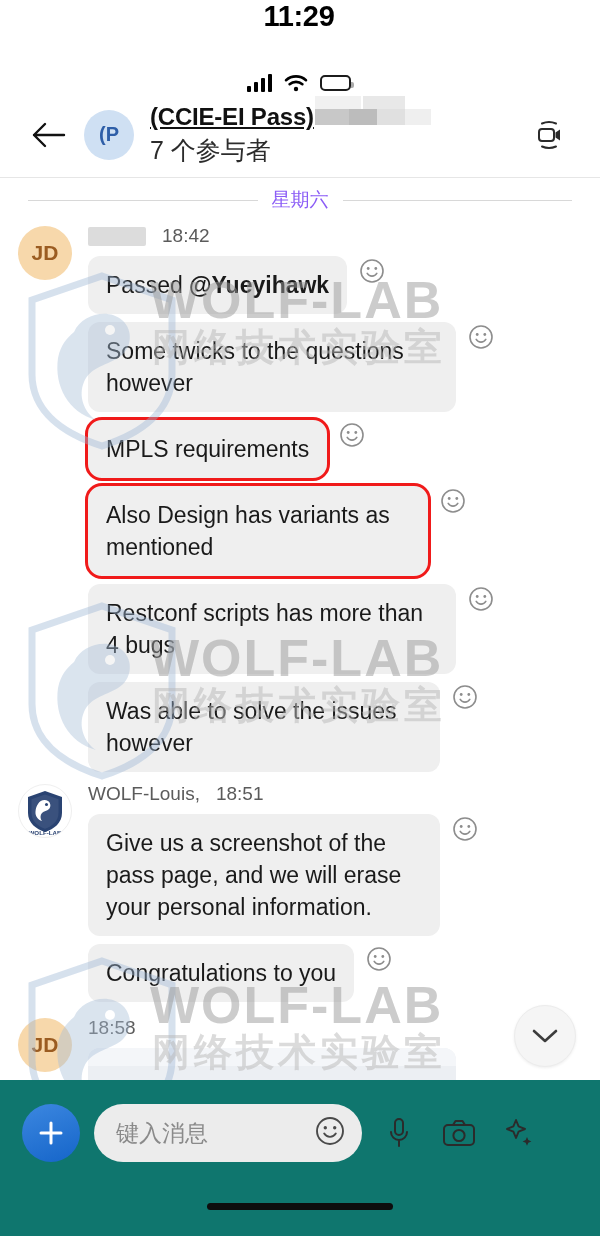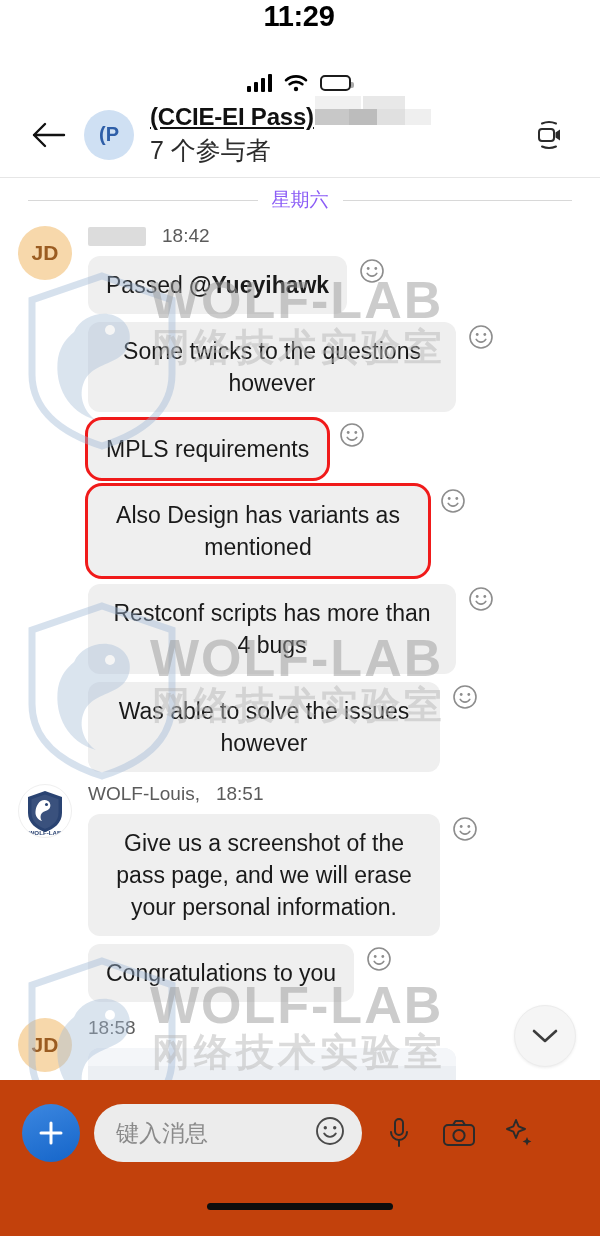--- a/index.html
+++ b/index.html
@@ -59,21 +59,21 @@
     display:flex; align-items:center; justify-content:center; gap:14px; padding:0 28px;
   }
   .day-divider .line { flex:1 1 auto; height:1px; background:#d8d8d8; }
   .day-label { font-size:19px; color:#8b5cf6; }
 
   
   .chat {
     position:absolute; top:218px; left:0; width:600px; height:862px;
     padding:4px 0 0 0; overflow:hidden;
   }
-  .msg-group { position:relative; padding-left:88px; padding-right:16px;text-align:center; }
+  .msg-group { position:relative; padding-left:88px; padding-right:16px; }
   .grp-avatar { position:absolute; left:18px; top:4px; width:54px; height:54px;
                 border-radius:50%; overflow:hidden; }
   .av-jd { background:#f7d8ab; display:flex; align-items:center; justify-content:center;
            font-size:21px; font-weight:700; color:#9b5c21; }
   .av-wolf { background:#fff; border:1px solid #efefef; display:flex;
              align-items:center; justify-content:center; }
   .meta { display:flex; align-items:center; gap:16px; height:28px; margin-bottom:6px; }
   .meta-name { font-size:19px; color:#5b5b5b; }
   .meta-redact { width:58px; height:19px; background:#dcdcdc; border-radius:2px; }
   .meta-time { font-size:19px; color:#5b5b5b; }
@@ -104,21 +104,21 @@
   }
 
   
   .wm { position:absolute; pointer-events:none; opacity:.5; }
   .wm-text { font-weight:800; letter-spacing:2px; color:#9a9a9a; white-space:nowrap; }
   .wm-cn  { font-weight:700; color:#b9b9b9; white-space:nowrap; letter-spacing:4px;}
   .wm-shield { opacity:.42; }
 
   
   .composer {
-    position:absolute; left:0; bottom:0; width:600px; height:156px; background:#c2410c;
+    position:absolute; left:0; bottom:0; width:600px; height:156px; background:#0f766e;
     display:flex; align-items:flex-start; padding:24px 24px 0 22px; gap:14px;
   }
   .plus-btn { width:58px; height:58px; border-radius:50%;
     background:linear-gradient(160deg,#3c87e0,#1565c9);
     display:flex; align-items:center; justify-content:center; flex:0 0 auto; }
   .input-pill { flex:1 1 auto; height:58px; background:#ececec; border-radius:29px;
     display:flex; align-items:center; padding:0 16px 0 22px; gap:10px; max-width:268px;}
   .input-pill .ph { flex:1 1 auto; font-size:23px; color:#8a8a8a; }
   .comp-icon { width:46px; height:58px; display:flex; align-items:center;
                justify-content:center; flex:0 0 auto; }

